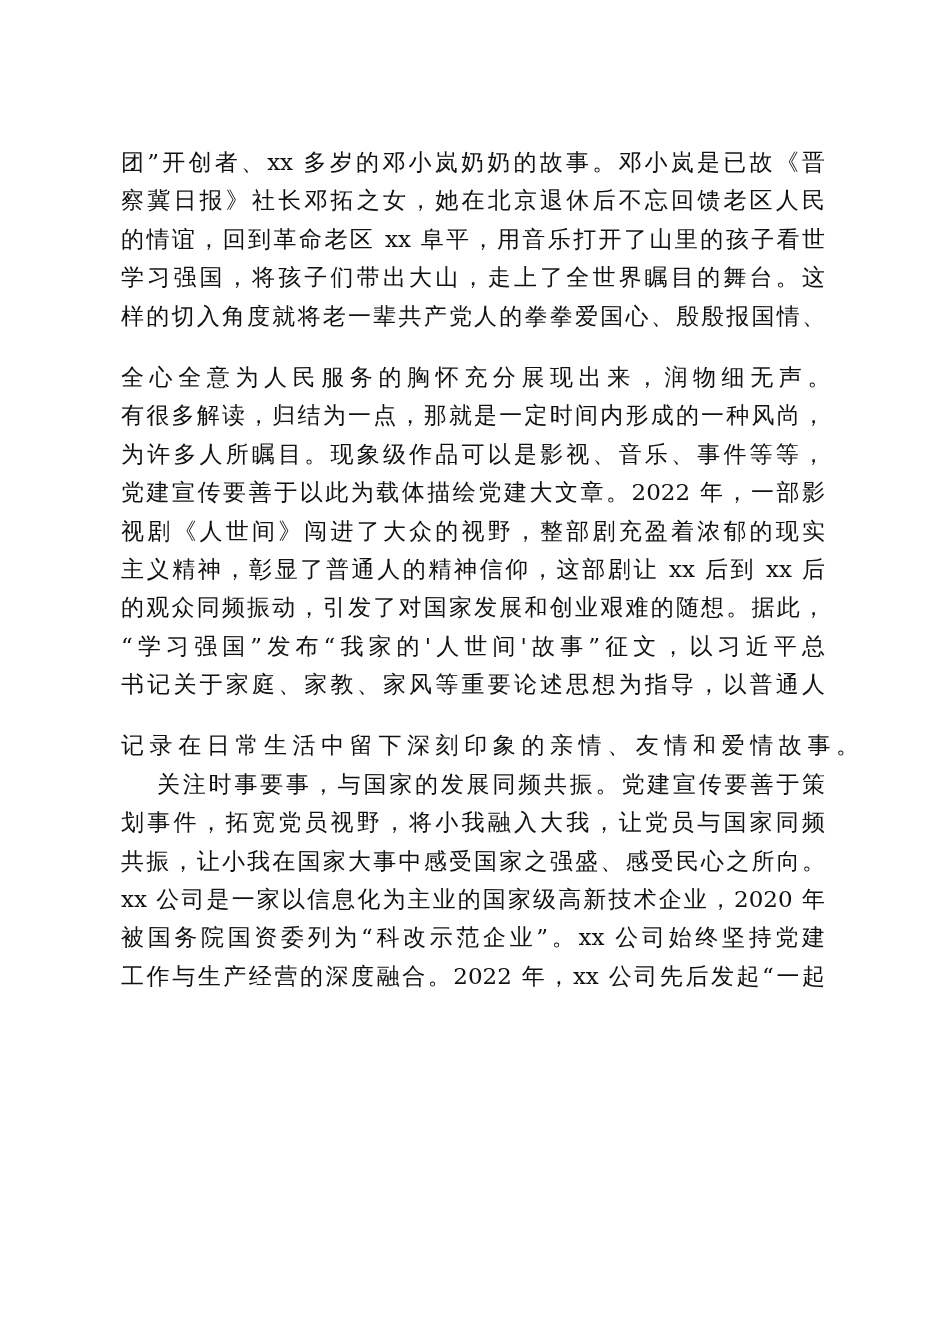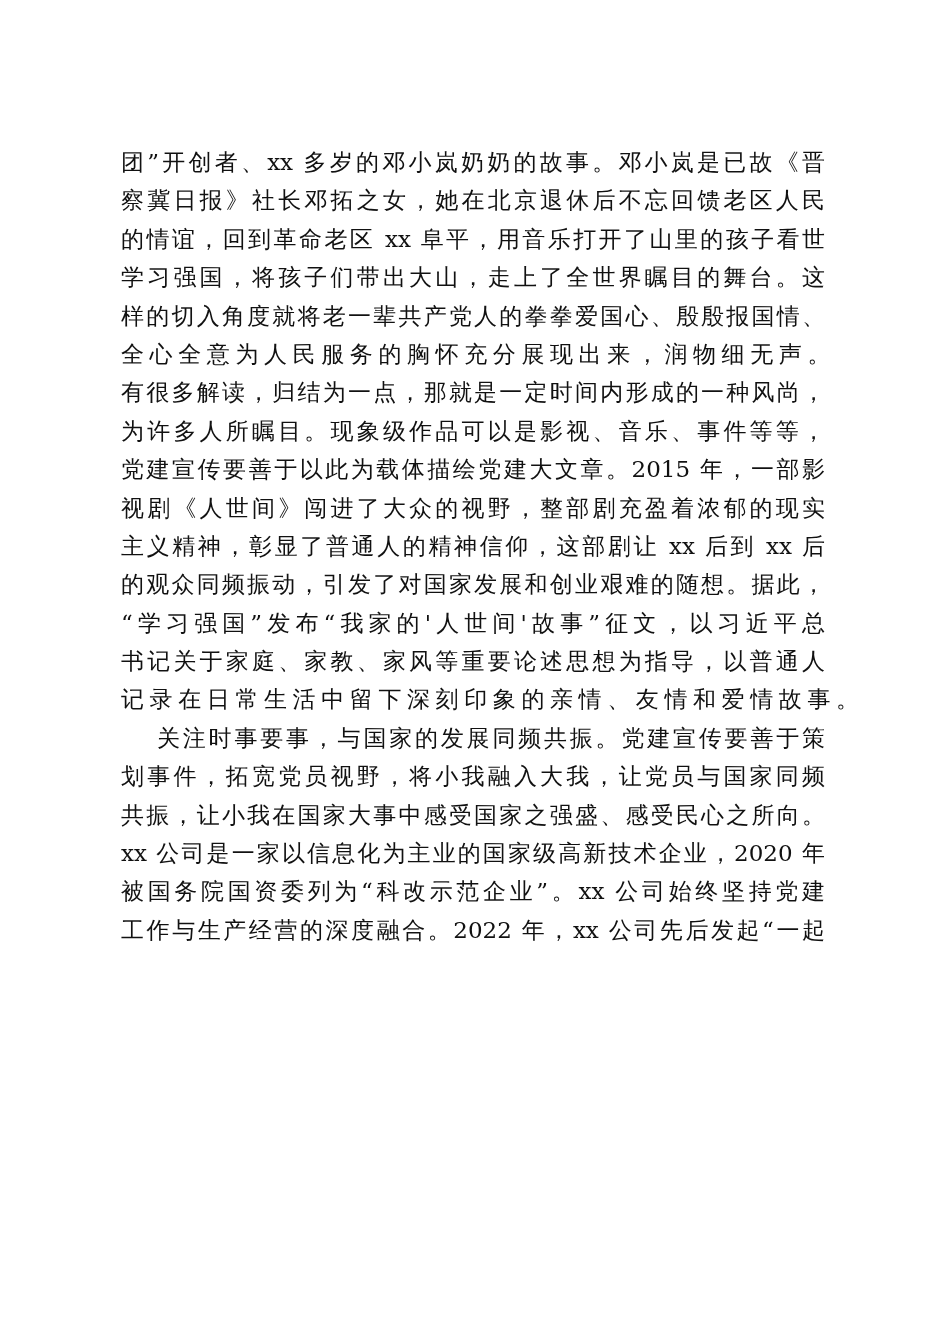--- a/index.html
+++ b/index.html
@@ -35,20 +35,21 @@
     font-size: 23px;
     white-space: nowrap;
     text-align: justify;
     text-align-last: justify;
     letter-spacing: 0;
     overflow: visible;
   }
   .line.last {
     text-align-last: left;
     letter-spacing: 5.6px;
+    margin-top: 23px;
   }
   .line.indent {
     padding-left: 36px;
   }
   .line-inner {
     display: block;
     width: 100%;
   }
 </style>
 </head>
@@ -79,21 +80,21 @@
     </div>
 
     <div>
       <div class="line">
           <span class="line-inner">有很多解读，归结为一点，那就是一定时间内形成的一种风尚，</span>
         </div>
       <div class="line">
           <span class="line-inner">为许多人所瞩目。现象级作品可以是影视、音乐、事件等等，</span>
         </div>
       <div class="line">
-          <span class="line-inner">党建宣传要善于以此为载体描绘党建大文章。2015 年，一部影</span>
+          <span class="line-inner">党建宣传要善于以此为载体描绘党建大文章。2022 年，一部影</span>
         </div>
       <div class="line">
           <span class="line-inner">视剧《人世间》闯进了大众的视野，整部剧充盈着浓郁的现实</span>
         </div>
       <div class="line">
           <span class="line-inner">主义精神，彰显了普通人的精神信仰，这部剧让 xx 后到 xx 后</span>
         </div>
       <div class="line">
           <span class="line-inner">的观众同频振动，引发了对国家发展和创业艰难的随想。据此，</span>
         </div>

